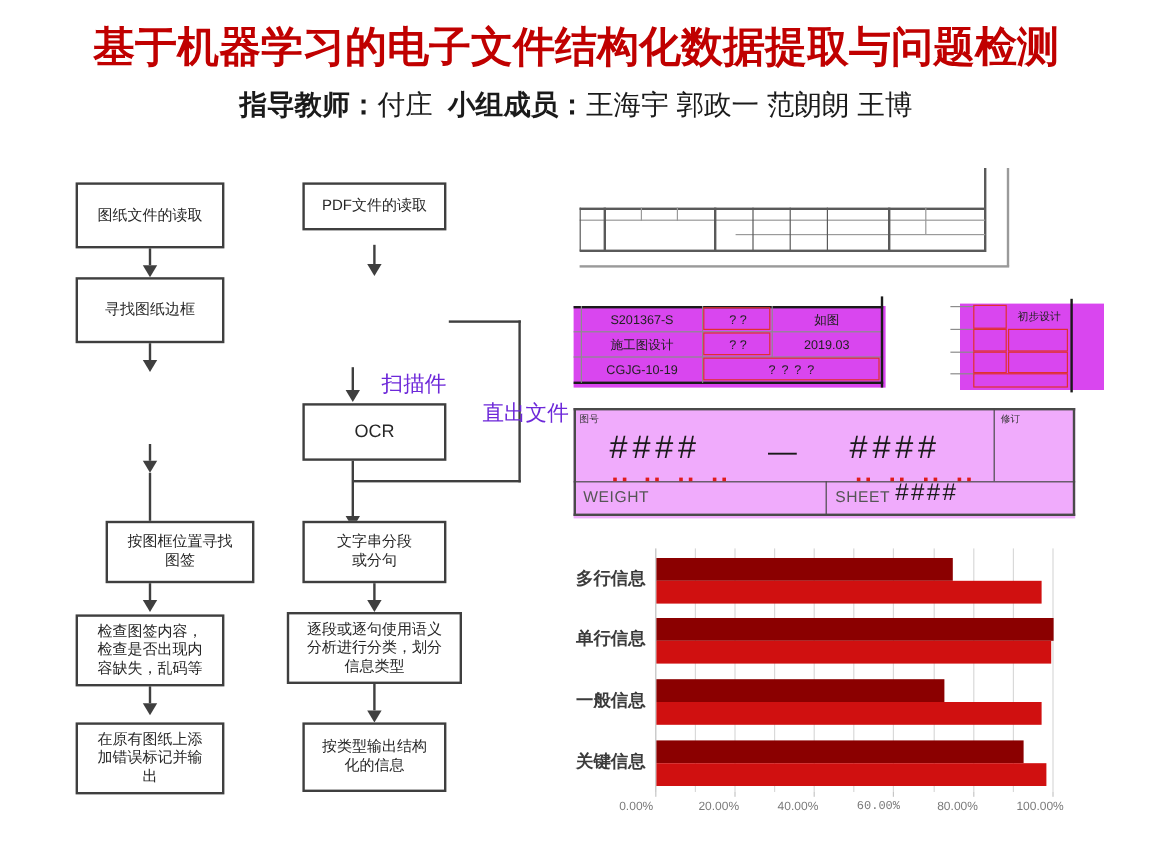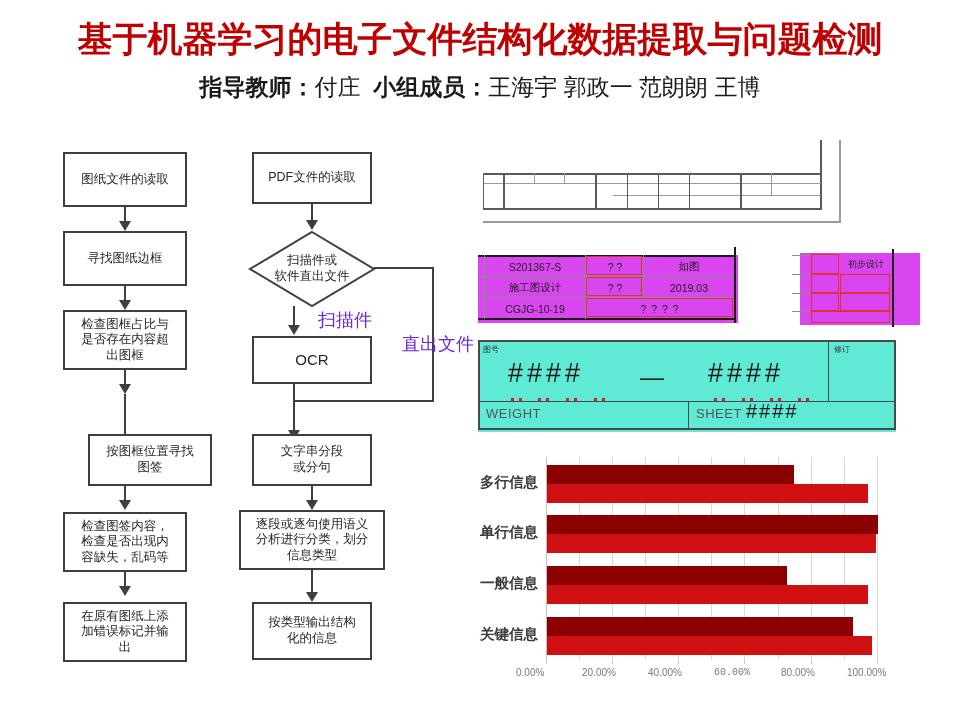--- a/index.html
+++ b/index.html
@@ -59,21 +59,21 @@
   .tb{position:absolute;box-sizing:border-box;background:#d946ef;}
   .tb .cell{position:absolute;box-sizing:border-box;display:flex;
     align-items:center;justify-content:center;font-size:10.5px;color:#222;
     white-space:nowrap;}
   .tb .gl{position:absolute;background:#8c8c8c;}
   .tb .gl.thick{background:#1a1a1a;}
   .redbox{position:absolute;box-sizing:border-box;border:1.6px solid #E03030;}
   .grey{color:#8f8f8f;}
 
   
-  .hashblk{position:absolute;box-sizing:border-box;background:#5eead4;text-decoration:underline;}
+  .hashblk{position:absolute;box-sizing:border-box;background:#f0abfc;text-decoration:underline;}
   .hashblk .bd{position:absolute;background:#4a4a4a;}
   .hashblk .lbl{position:absolute;font-size:8px;color:#333;}
   .hashblk .big{position:absolute;font-size:27px;color:#1a1a1a;
      font-family:"Liberation Sans",sans-serif;letter-spacing:4px;}
   .hashblk .dash{position:absolute;font-size:24px;color:#1a1a1a;}
   .hashblk .wt{position:absolute;font-size:13px;color:#555;letter-spacing:.5px;}
   .hashblk .mid{position:absolute;font-size:20px;color:#1a1a1a;letter-spacing:2px;}
   .reddot{position:absolute;width:2.6px;height:2.6px;background:#E01B1B;}
 
   
@@ -105,23 +105,20 @@
       <div class="shaft" style="height:14px;"></div>
         <div class="head" style="top:14px;"></div>
     </div>
 
     <div class="node" style="left:63px;top:231px;width:124px;height:55px;">寻找图纸边框</div>
     <div class="arrow" style="left:63px;top:286px;width:124px;height:24px;">
       <div class="shaft" style="height:14px;"></div>
         <div class="head" style="top:14px;"></div>
     </div>
 
-    <div class="node" style="left:63px;top:310px;width:124px;height:60px;">检查图框占比与
-是否存在内容超
-出图框</div>
     <div class="arrow" style="left:63px;top:370px;width:124px;height:24px;">
       <div class="shaft" style="height:14px;"></div>
         <div class="head" style="top:14px;"></div>
     </div>
 
     <div class="node" style="left:63px;top:434px;width:124px;height:52px;margin-left:25px;">按图框位置寻找
 图签</div>
     <div class="arrow" style="left:63px;top:486px;width:124px;height:24px;">
       <div class="shaft" style="height:14px;"></div>
         <div class="head" style="top:14px;"></div>
@@ -137,33 +134,26 @@
 
     <div class="node" style="left:63px;top:602px;width:124px;height:60px;text-align:center;">在原有图纸上添
 加错误标记并输
 出</div>
   </div>
 
   <div class="vline" style="left:124px;top:394px;height:40px;"></div>
 
   <div class="flow" style="left:230px;top:0;width:235px;height:720px;">
 
-    <div class="node" style="left:22px;top:152px;width:120px;height:52px;">PDF文件的读取</div>
+    <div class="node" style="left:22px;top:152px;width:120px;height:40px;">PDF文件的读取</div>
     <div class="arrow" style="left:22px;top:204px;width:120px;height:26px;">
       <div class="shaft" style="height:16px;"></div>
         <div class="head" style="top:16px;"></div>
     </div>
 
-    <div class="diamond" style="left:18px;top:230px;width:128px;height:78px;">
-      <svg width="128" height="78" viewBox="0 0 128 78">
-        <polygon points="64,2 126,39 64,76 2,39" fill="#ffffff" stroke="#3f3f3f" stroke-width="2"></polygon>
-      </svg>
-      <div class="dtext">扫描件或
-软件直出文件</div>
-    </div>
 
     <div class="arrow" style="left:22px;top:306px;width:84px;height:30px;">
       <div class="shaft" style="height:19px;"></div>
         <div class="head" style="top:19px;"></div>
     </div>
     <div class="edgelabel" style="left:88px;top:308px;">扫描件</div>
 
     <div class="node" style="left:22px;top:336px;width:120px;height:48px;font-size:15px;">OCR</div>
 
     <div class="hline" style="left:144px;top:267px;width:60px;"></div>

